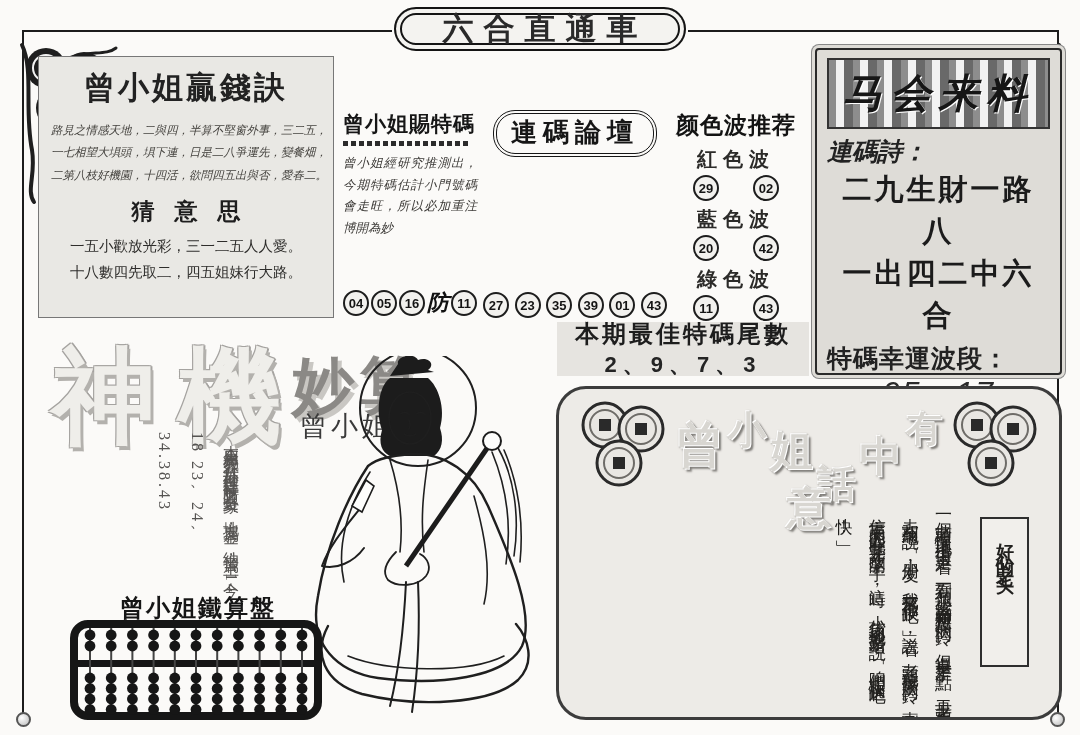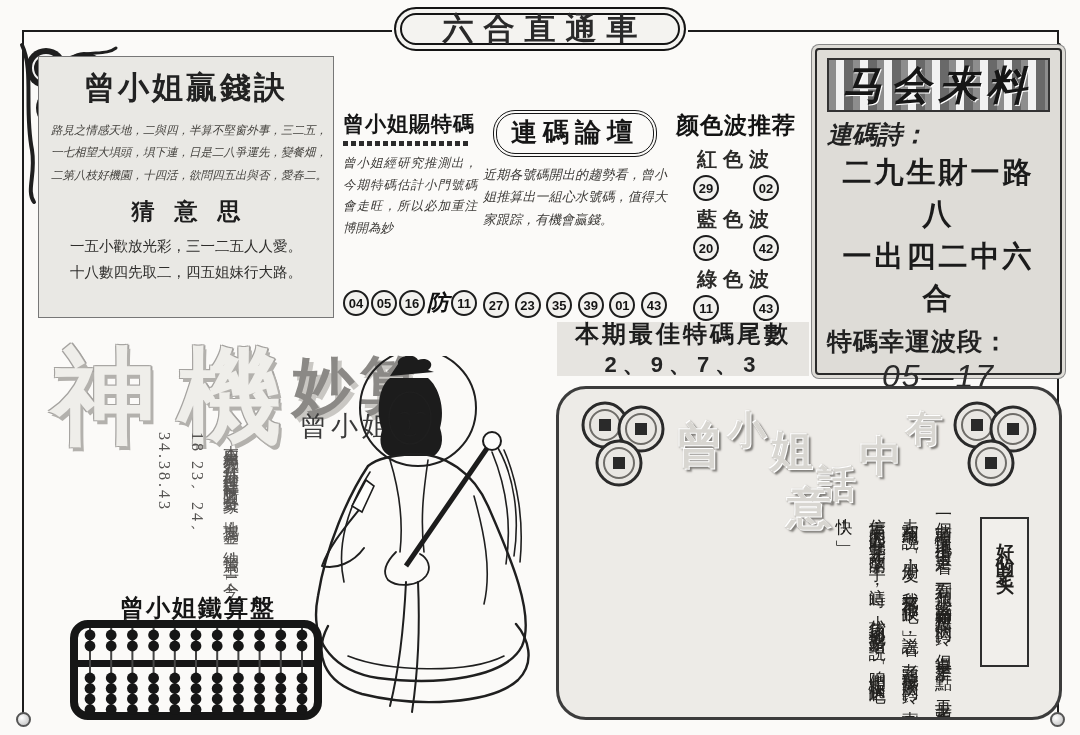--- a/index.html
+++ b/index.html
@@ -66,21 +66,21 @@
   .num-circle { width:26px; height:26px; border:2px solid #1d1d1d; border-radius:50%;
                 display:inline-flex; align-items:center; justify-content:center;
                 font-size:13px; font-weight:bold; color:#141414; background:#f2f1ee; flex:0 0 auto; }
   .guard { font-family:"Liberation Serif", serif; font-weight:bold; font-style:italic;
            font-size:22px; color:#111; }
 
   
   .box-d { left:815px; top:48px; width:247px; height:327px; background:#dedcd7;
            border:2px solid #2a2a2a; border-radius:4px; padding:8px 10px;
            box-shadow: 0 0 0 3px #dedcd7, 0 0 0 4px #888; }
-  .metal-banner { height:54px; border:2px solid #333;
+  .metal-banner { height:71px; border:2px solid #333;
       background:repeating-linear-gradient(90deg,#8d8d8d 0 7px,#f2f2f2 7px 15px,#696969 15px 24px);
       display:flex; align-items:center; justify-content:center; }
   .metal-banner span { font-family:"Liberation Serif", serif; font-style:italic; font-weight:bold;
       font-size:40px; letter-spacing:8px; color:#161616; text-shadow:1px 1px 0 #ffffff; }
   .poem-label { margin-top:6px; font-family:"Liberation Serif", serif; font-style:italic;
       font-size:25px; font-weight:bold; color:#222; }
   .poem-line { text-align:center; font-family:"Liberation Serif", serif; font-weight:bold;
       font-size:29px; color:#1b1b1b; letter-spacing:3px; line-height:1.45; }
   .wave-head { font-size:25px; font-weight:bold; color:#222; margin-top:6px; letter-spacing:1px; }
   .wave-val { text-align:center; font-size:32px; color:#2b2b2b; letter-spacing:2px;font-style:italic; }
@@ -209,21 +209,20 @@
       <span class="num-circle">16</span>
       <span class="guard">防</span>
       <span class="num-circle">11</span>
     </div>
   </div>
 
   <div class="col col-2">
     <div class="oval-head">
       <span>連碼論壇</span>
     </div>
-    <div class="script-body" style="font-size:13px;">近期各號碼開出的趨勢看，曾小姐推算出一組心水號碼，值得大家跟踪，有機會贏錢。</div>
     <div class="num-row">
       <span class="num-circle">27</span>
       <span class="num-circle">23</span>
       <span class="num-circle">35</span>
       <span class="num-circle">39</span>
       <span class="num-circle">01</span>
       <span class="num-circle">43</span>
     </div>
   </div>
 

